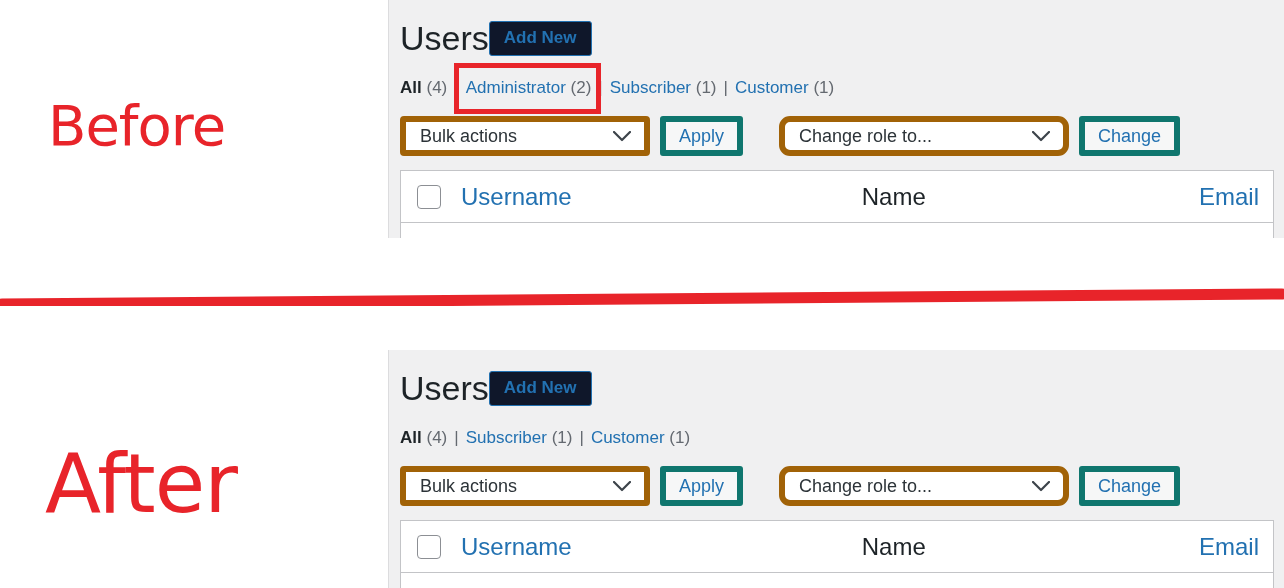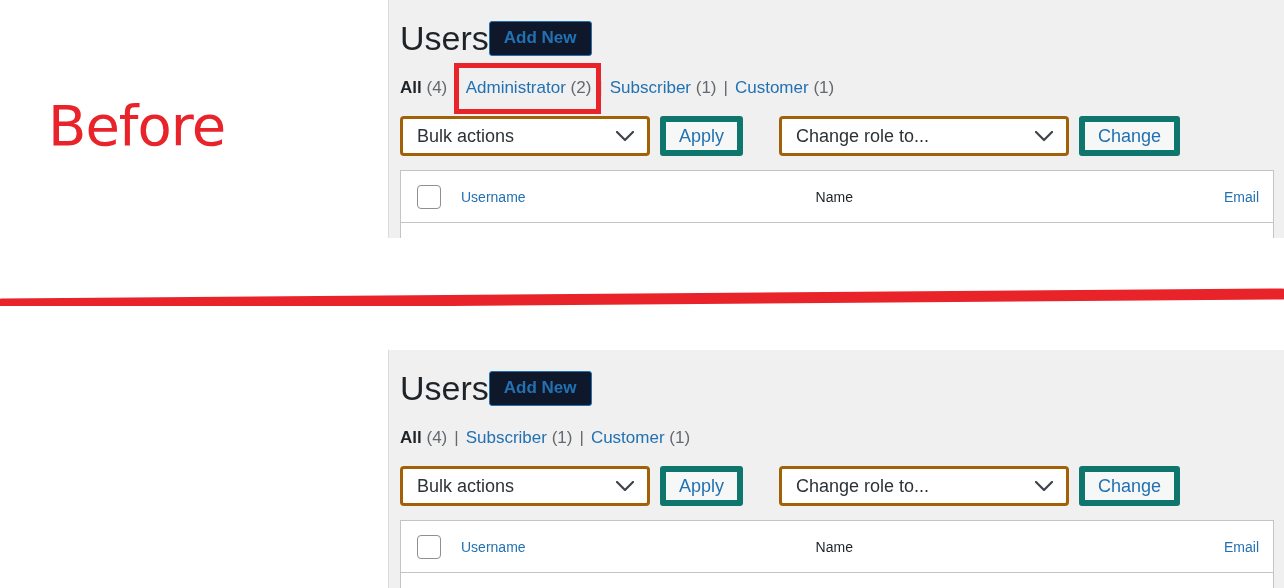--- a/index.html
+++ b/index.html
@@ -128,41 +128,41 @@
     display: flex;
     align-items: center;
     padding: 14px 0 0 11px;
     gap: 10px;
   }
   .wp-select {
     position: relative;
     display: inline-flex;
     align-items: center;
     background: #ffffff;
-    border: 3px solid #a16207;
+    border: 6px solid #a16207;
     border-radius: 4px;
     height: 40px;
     box-sizing: border-box;
     cursor: pointer;
   }
   .wp-select .sel-text {
     font-size: 18px;
     color: #2c3338;
     padding: 0 14px;
     line-height: 38px;
     white-space: nowrap;
   }
   .wp-select .chev {
     margin-left: auto;
     padding-right: 13px;
     display: inline-flex;
     align-items: center;
   }
   .sel-bulk   { width: 250px; }
-  .sel-role   { width: 290px; }
+  .sel-role   { width: 290px; border-radius: 11px; }
 
   .wp-btn {
     display: inline-flex;
     align-items: center;
     justify-content: center;
     font-size: 18px;
     color: #2271b1;
     background: #f6f7f7;
     border: 6px solid #0f766e;
     border-radius: 3px;
@@ -195,21 +195,21 @@
     width: 24px;
     height: 24px;
     border: 1px solid #8c8f94;
     border-radius: 4px;
     background: #fff;
     box-sizing: border-box;
     flex: 0 0 auto;
     cursor: pointer;
   }
   .th {
-    font-size: 14px;
+    font-size: 24px;
     line-height: 22px;
     white-space: nowrap;
   }
   .th-user  { color: #2271b1; margin-left: 20px; cursor: pointer; }
   .th-name  { color: #1d2327; margin-left: 290px; }
   .th-email { color: #2271b1; margin-left: auto; cursor: pointer; }
   .row-blank {
     height: 18px;
     background: #ffffff;
   }
@@ -290,20 +290,21 @@
       <div class="row-blank"></div>
     </div>
   </div>
 
   <div class="divider">
     <svg width="1284" height="18" viewBox="0 0 1284 18">
       <path d="M2 16 C 300 12, 700 8, 1282 6" fill="none" stroke="#e8242a" stroke-width="11" stroke-linecap="round"></path>
     </svg>
   </div>
 
+  <div class="caption caption-after">After</div>
 
   <div class="wp-panel panel-after">
 
     <div class="page-head">
       <span class="page-title">Users</span>
       <span class="add-new-btn">Add New</span>
     </div>
 
     <div class="filter-links">
       <span class="filter-item">

